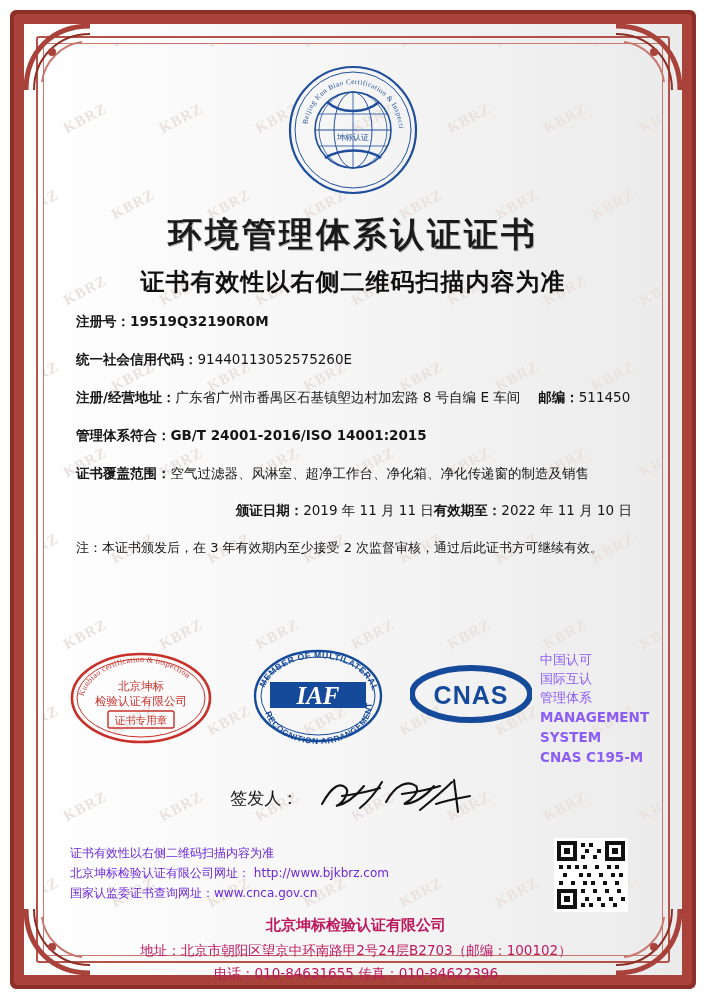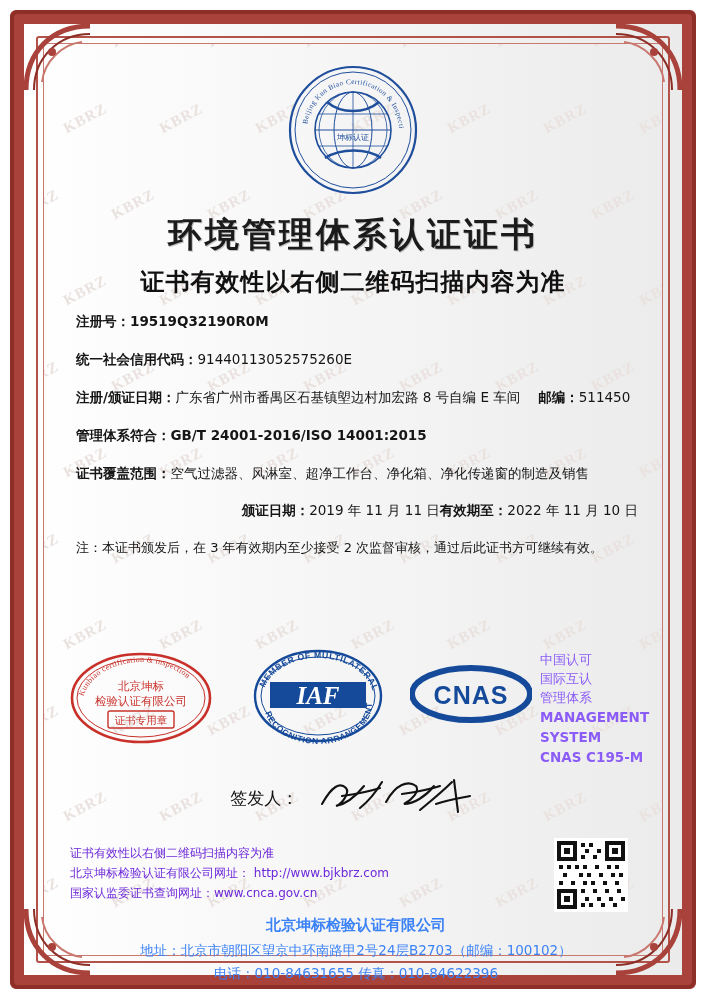--- a/index.html
+++ b/index.html
@@ -123,21 +123,21 @@
     font-size: 24px;
     font-weight: bold;
     letter-spacing: 1px;
     color: #111;
   }
 
   .fields {
     position: absolute;
     top: 268px;
     left: 28px;
-    right: 20px;
+    right: 26px;
   }
   .field-row {
     font-family: "DejaVu Sans", sans-serif;
     font-size: 13.5px;
     color: #151515;
     margin-bottom: 19px;
     line-height: 1.4;
     white-space: nowrap;
   }
   .field-row .label { font-weight: bold; }
@@ -232,21 +232,21 @@
     right: 14px;
     top: -6px;
     width: 74px;
     height: 74px;
   }
   .footer-center {
     margin-top: 10px;
     text-align: center;
     font-family: "DejaVu Sans", sans-serif;
     font-size: 13.5px;
-    color: #3b82f6;
+    color: #be185d;
     line-height: 1.7;
   }
   .footer-center .org { font-weight: bold; font-size: 15px; }
 </style>
 </head>
 <body>
 
 <div class="cert-page">
 
   <div class="border-outer"></div>
@@ -397,21 +397,21 @@
 
       <div class="field-row">
         <span class="label">注册号：</span><span class="value" style="font-weight:bold">19519Q32190R0M</span>
       </div>
 
       <div class="field-row">
         <span class="label">统一社会信用代码：</span><span class="value">91440113052575260E</span>
       </div>
 
       <div class="field-row">
-        <span class="label">注册/颁证日期：</span><span class="value">广东省广州市番禺区石基镇塱边村加宏路 8 号自编 E 车间</span><span class="label" style="margin-left:18px">邮编：</span><span class="value">511450</span>
+        <span class="label">注册/经营地址：</span><span class="value">广东省广州市番禺区石基镇塱边村加宏路 8 号自编 E 车间</span><span class="label" style="margin-left:18px">邮编：</span><span class="value">511450</span>
       </div>
 
       <div class="field-row">
         <span class="label">管理体系符合：</span><span class="value" style="font-weight:bold">GB/T 24001-2016/ISO 14001:2015</span>
       </div>
 
       <div class="field-row">
         <span class="label">证书覆盖范围：</span><span class="value">空气过滤器、风淋室、超净工作台、净化箱、净化传递窗的制造及销售</span>
       </div>
 

